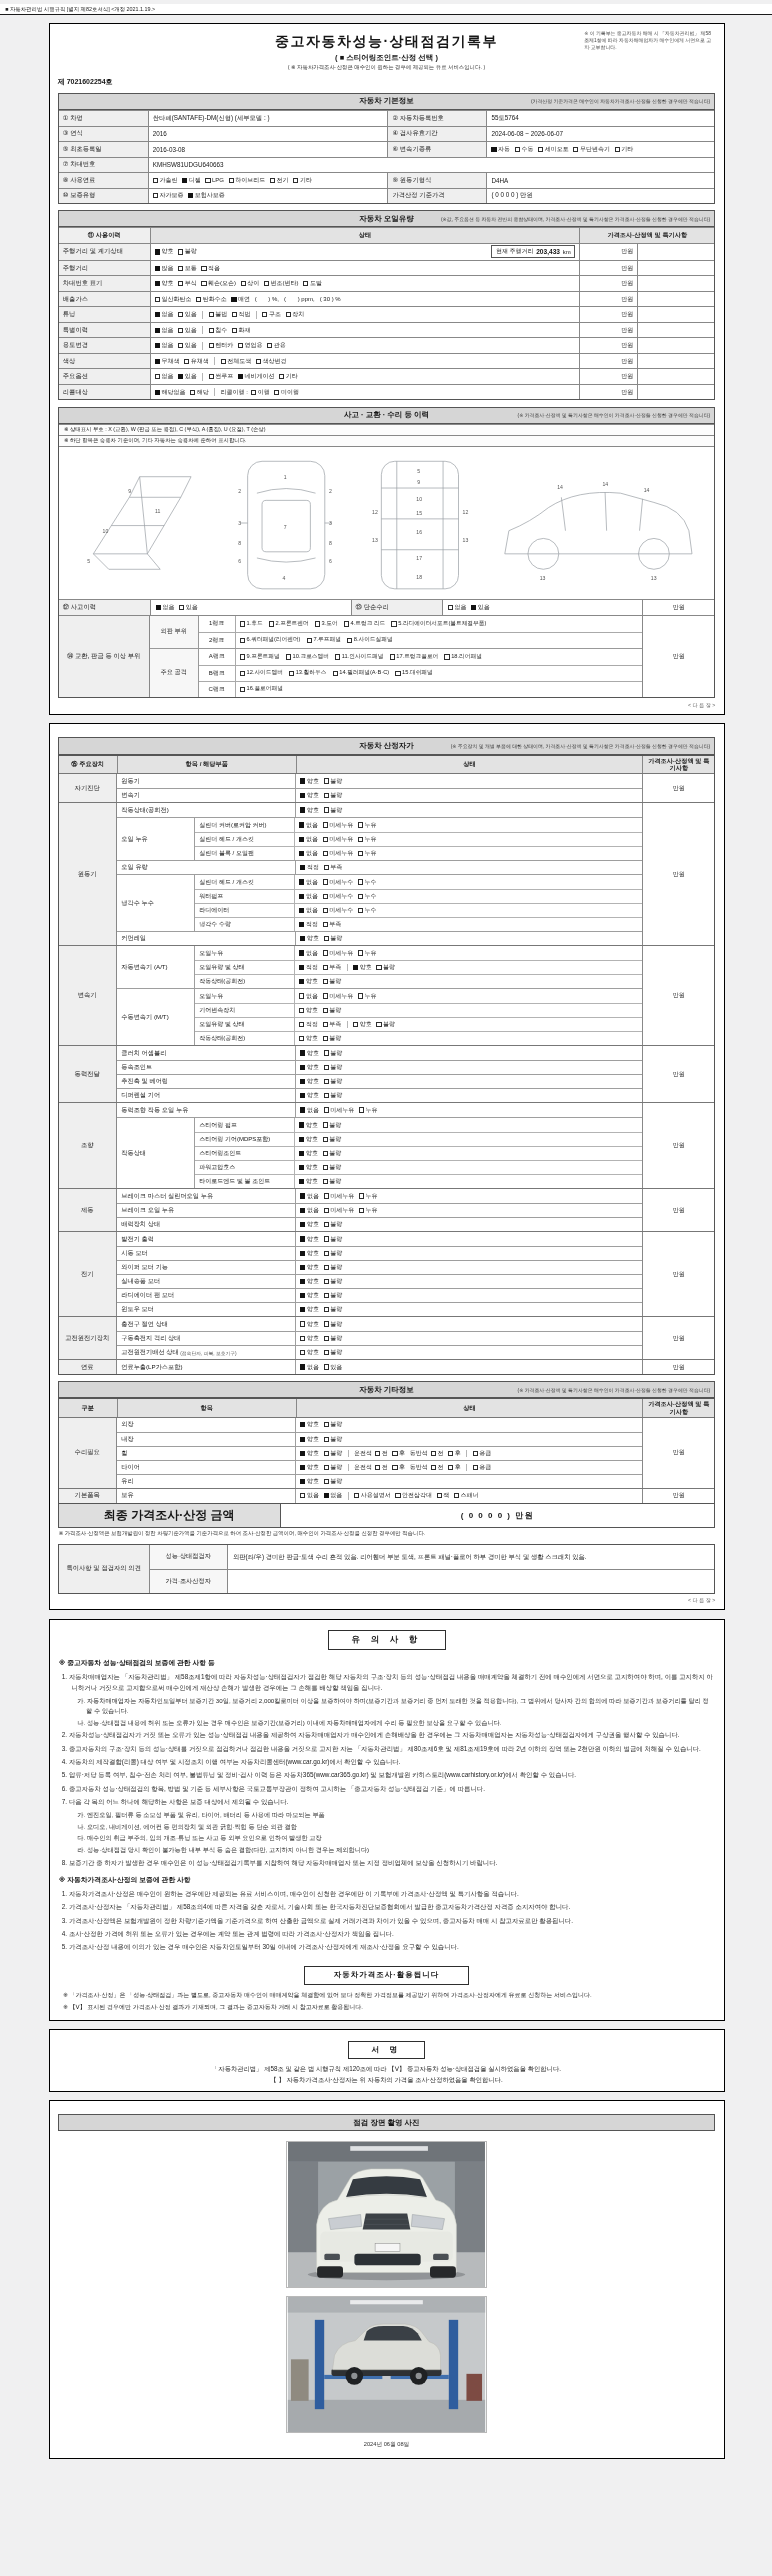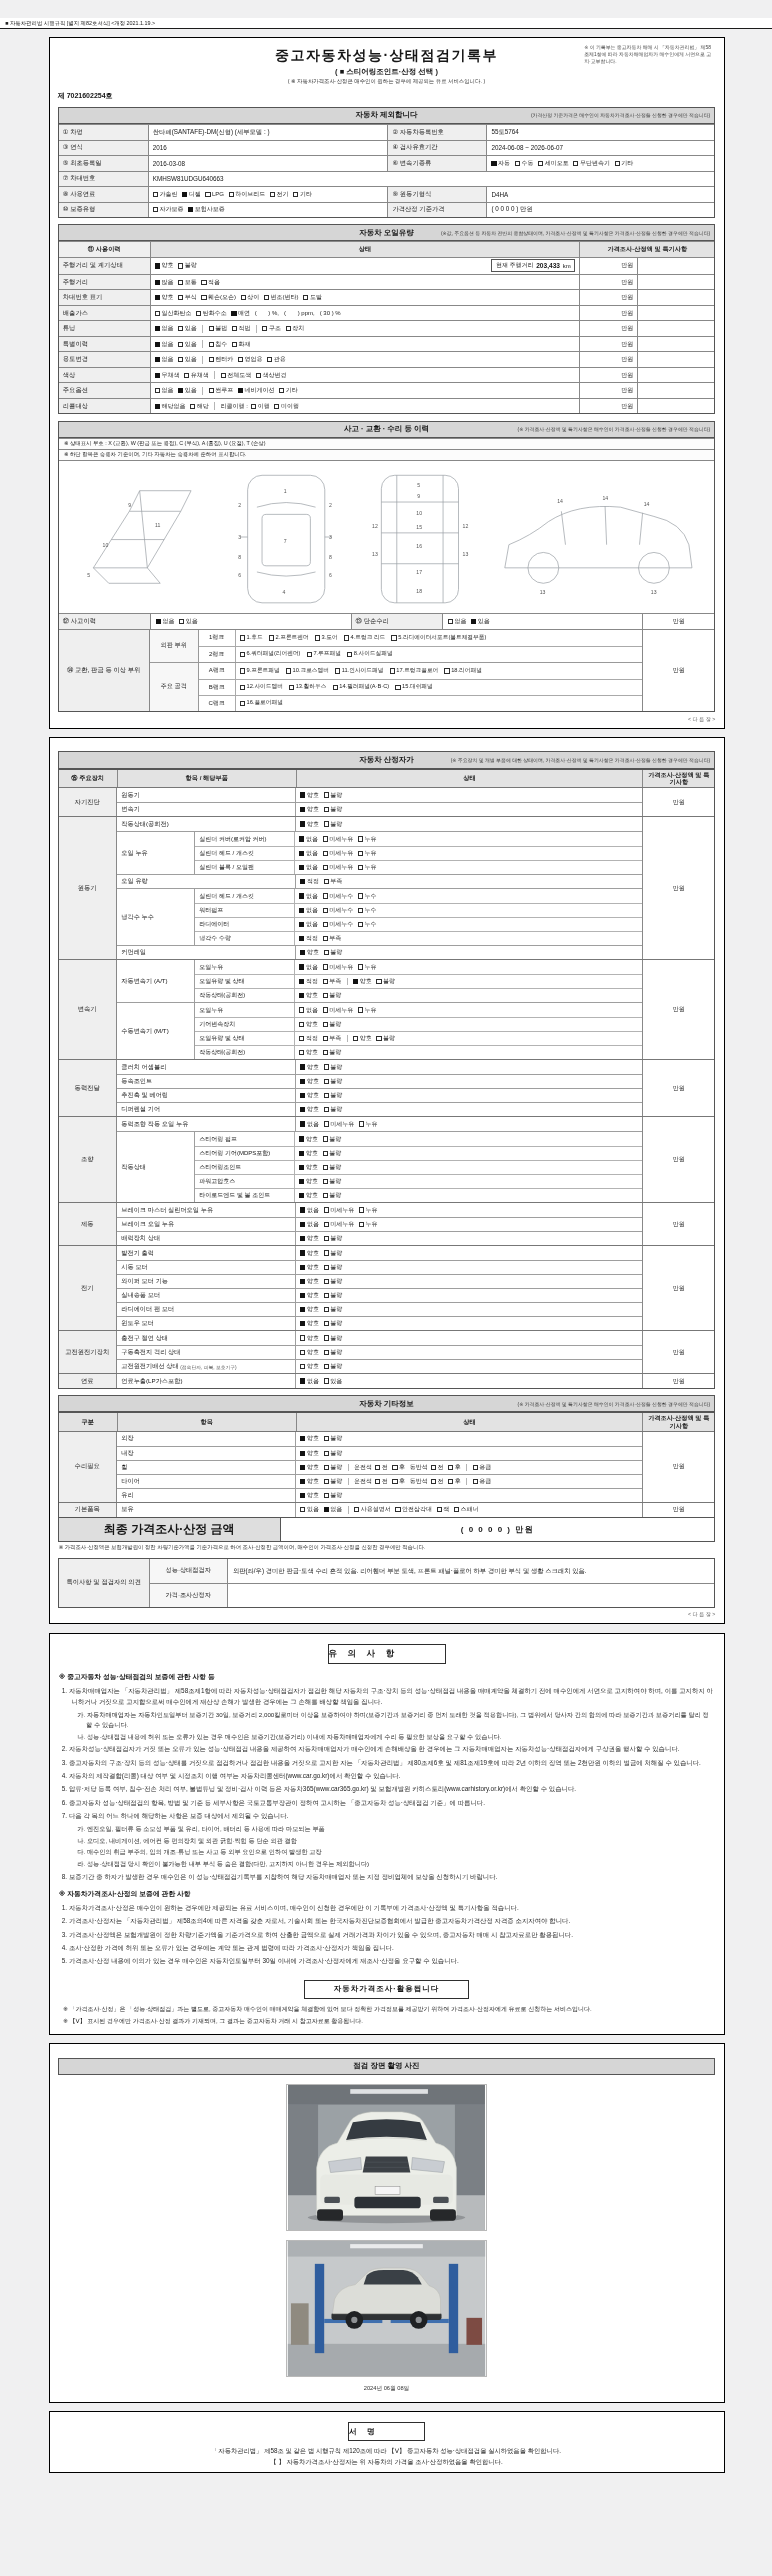--- a/index.html
+++ b/index.html
@@ -1,17 +1,17 @@
 <!DOCTYPE html>
 <html lang="ko" style="font-size:8.2px"><head>
 <meta charset="utf-8">
 <style>
 *{box-sizing:border-box}
 body{margin:0;background:#f0f0f1;font-family:"Liberation Sans","DejaVu Sans",sans-serif;color:#161616}
-.page{width:773px;margin:18px auto;padding-bottom:13.4px}
+.page{width:773px;margin:4px auto;padding-bottom:13.4px}
 .topnote{background:#fff;border-bottom:1px solid #1b1b1b;font-size:5.4px;padding:1.5px 5.2px;color:#222}
 .sheet{width:676px;margin:8.2px auto 0;background:#fff;border:0.5px solid #000;padding:7.2px 8.2px 5.2px;position:relative}
 .title{text-align:center;font-size:14px;font-weight:bold;letter-spacing:1.5px;margin:2.1px 0 0}
 .subtitle{text-align:center;font-size:7.5px;font-weight:bold;margin-top:1.5px}
 .svcnote{text-align:center;font-size:5.4px;color:#333;margin-top:1.5px}
 .sidenote{position:absolute;right:10.3px;top:7.2px;width:129px;font-size:4.9px;color:#444;line-height:1.4}
 .docno{font-size:7px;font-weight:bold;margin:5.2px 0 2.1px}
 .bar{background:#d6d6d6;border:0.5px solid #555;text-align:center;font-weight:bold;font-size:7.5px;padding:2.6px 0;position:relative;margin-top:6.2px}
 .bar .bnote{position:absolute;right:4.1px;top:50%;transform:translateY(-50%);font-weight:normal;font-size:4.9px;color:#333}
 .tbl{border:0.5px solid #555;border-top:none;background:#fff}
@@ -83,21 +83,21 @@
 .finV{flex:1;display:flex;align-items:center;justify-content:center;font-size:8px;letter-spacing:1.5px;font-weight:bold}
 .finnote{font-size:5.4px;color:#333;margin:2.6px 1px 0}
 .opin{display:flex;border:0.5px solid #555;margin-top:6.2px}
 .opL{width:91px;background:#efefef;border-right:0.5px solid #888;display:flex;align-items:center;justify-content:center;text-align:center;font-size:6.3px;padding:2.1px;flex:none}
 .opB{flex:1}
 .opR{display:flex;min-height:24px}
 .opR+.opR{border-top:0.5px solid #888}
 .opRl{width:78px;background:#f7f7f7;border-right:0.5px solid #888;display:flex;align-items:center;justify-content:center;font-size:6.2px;flex:none;text-align:center}
 .opRt{flex:1;padding:3.1px 5.2px;font-size:6.3px;line-height:1.5;display:flex;align-items:center}
 .contmark{text-align:right;font-size:5.2px;color:#555;margin-top:3.6px}
-.ntitle{width:118px;margin:3.1px auto 8.2px;border:0.8px solid #2e2e2e;text-align:left;font-weight:bold;font-size:8.5px;padding:3.1px 0;letter-spacing:4.1px}
+.ntitle{width:118px;margin:3.1px auto 8.2px;border:0.8px solid #2e2e2e;text-align:center;font-weight:bold;font-size:8.5px;padding:3.1px 0;letter-spacing:4.1px}
 .ntitle.sm{width:77px;font-size:7.7px;margin-bottom:5.2px}
 .not-h{font-weight:bold;font-size:6.8px;margin:7.2px 1px 3.6px}
 .not-i0{font-size:6.4px;line-height:1.68;margin:2.6px 1px 2.6px 4.1px;padding-left:9.8px;text-indent:-9.8px;color:#1d1d1d}
 .not-i1{font-size:6.2px;line-height:1.62;margin:1.5px 1px 1.5px 19.6px;padding-left:8.8px;text-indent:-8.8px;color:#2a2a2a}
 .vbox{width:165px;margin:12.4px auto 6.2px;border:0.8px solid #2e2e2e;text-align:center;font-weight:bold;font-size:7.5px;padding:3.6px 0;letter-spacing:1px}
 .vnote{font-size:6px;line-height:1.58;margin:2.6px 5.2px;padding-left:8.8px;text-indent:-8.8px;color:#222}
 .photo-wrap{display:flex;flex-direction:column;align-items:center;padding:9.3px 0 4.1px;gap:8.2px}
 svg.photo{display:block;border:0.5px solid #b9b9b9}
 .pdate{text-align:center;font-size:5.7px;color:#333}
 .sgline{text-align:center;font-size:6.3px;line-height:1.7;color:#1c1c1c}
@@ -110,21 +110,21 @@
 <div class="page">
   <div class="topnote">■ 자동차관리법 시행규칙 [별지 제82호서식] &lt;개정 2021.1.19.&gt;</div>
 
   <section class="sheet">
     <div class="sidenote">※ 이 기록부는 중고자동차 매매 시 「자동차관리법」 제58조제1항에 따라 자동차매매업자가 매수인에게 서면으로 고지·교부합니다.</div>
     <h1 class="title">중고자동차성능·상태점검기록부</h1>
     <div class="subtitle">( ■ 스티어링조인트·산정 선택 )</div>
     <div class="svcnote">( ※ 자동차가격조사·산정은 매수인이 원하는 경우에 제공되는 유료 서비스입니다. )</div>
     <div class="docno">제 7021602254호</div>
 
-    <div class="bar"><span>자동차 제외합니다</span><span class="bnote">(가격산정 기준가격은 매수인이 자동차가격조사·산정을 신청한 경우에만 적습니다)</span></div>
+    <div class="bar"><span>자동차 기본정보</span><span class="bnote">(가격산정 기준가격은 매수인이 자동차가격조사·산정을 신청한 경우에만 적습니다)</span></div>
     <div class="tbl" id="basic-table">
         <div class="btr">
           <div class="bc bl">① 차명</div>
           <div class="bc bv">싼타페(SANTAFE)-DM(신형)   (세부모델 : )</div>
           <div class="bc bl bl3">② 자동차등록번호</div>
           <div class="bc bv4">55도5764</div>
         </div>
         <div class="btr">
           <div class="bc bl">③ 연식</div>
           <div class="bc bv">2016</div>
@@ -1602,20 +1602,28 @@
         <div class="not-i0">5. 가격조사·산정 내용에 이의가 있는 경우 매수인은 자동차인도일부터 30일 이내에 가격조사·산정자에게 재조사·산정을 요구할 수 있습니다.</div>
       </div>
     <div class="vbox">자동차가격조사·활용됩니다</div>
     <div id="valuation-notes">
         <div class="vnote">※ 「가격조사·산정」은 「성능·상태점검」과는 별도로, 중고자동차 매수인이 매매계약을 체결함에 있어 보다 정확한 가격정보를 제공받기 위하여 가격조사·산정자에게 유료로 신청하는 서비스입니다.</div>
         <div class="vnote">※ 【Ⅴ】 표시된 경우에만 가격조사·산정 결과가 기재되며, 그 결과는 중고자동차 거래 시 참고자료로 활용됩니다.</div>
       </div>
   </section>
 
   <section class="sheet">
+    <div class="ntitle sm">서 명</div>
+    <div id="sign-lines">
+        <div class="sgline">「자동차관리법」 제58조 및 같은 법 시행규칙 제120조에 따라 【Ⅴ】 중고자동차 성능·상태점검을 실시하였음을 확인합니다.</div>
+        <div class="sgline">【 】 자동차가격조사·산정자는 위 자동차의 가격을 조사·산정하였음을 확인합니다.</div>
+      </div>
+  </section>
+
+  <section class="sheet">
     <div class="bar"><span>점검 장면 촬영 사진</span></div>
     <div class="photo-wrap">
       <svg class="photo" width="201" height="147" viewBox="0 0 380 280">
         <rect width="380" height="280" fill="#8d9296"></rect>
         <rect width="380" height="38" fill="#6f7479"></rect>
         <rect x="120" y="8" width="150" height="9" fill="#dfe1e3"></rect>
         <rect x="0" y="38" width="58" height="175" fill="#7b8085"></rect>
         <rect x="322" y="38" width="58" height="175" fill="#7b8085"></rect>
         <rect x="58" y="38" width="264" height="175" fill="#9ba1a5"></rect>
         <rect y="213" width="380" height="67" fill="#b7babc"></rect>
@@ -1650,22 +1658,14 @@
         <path d="M86 140 L90 112 Q100 88 130 84 L150 64 Q160 52 185 52 L225 52 Q248 54 258 68 L272 86 Q292 92 294 112 L294 140 Z" fill="#dcddd8" stroke="#b8b9b3"></path>
         <path d="M152 66 Q162 56 185 56 L222 56 Q240 58 250 70 L258 84 L146 84 Z" fill="#3a4046"></path>
         <circle cx="128" cy="152" r="17" fill="#1f2123"></circle>
         <circle cx="252" cy="152" r="17" fill="#1f2123"></circle>
         <circle cx="128" cy="152" r="6" fill="#8d9093"></circle>
         <circle cx="252" cy="152" r="6" fill="#8d9093"></circle>
       </svg>
       <div class="pdate">2024년 06월 08일</div>
     </div>
   </section>
-
-  <section class="sheet">
-    <div class="ntitle sm">서 명</div>
-    <div id="sign-lines">
-        <div class="sgline">「자동차관리법」 제58조 및 같은 법 시행규칙 제120조에 따라 【Ⅴ】 중고자동차 성능·상태점검을 실시하였음을 확인합니다.</div>
-        <div class="sgline">【 】 자동차가격조사·산정자는 위 자동차의 가격을 조사·산정하였음을 확인합니다.</div>
-      </div>
-  </section>
 </div>
 
 
 </body></html>

